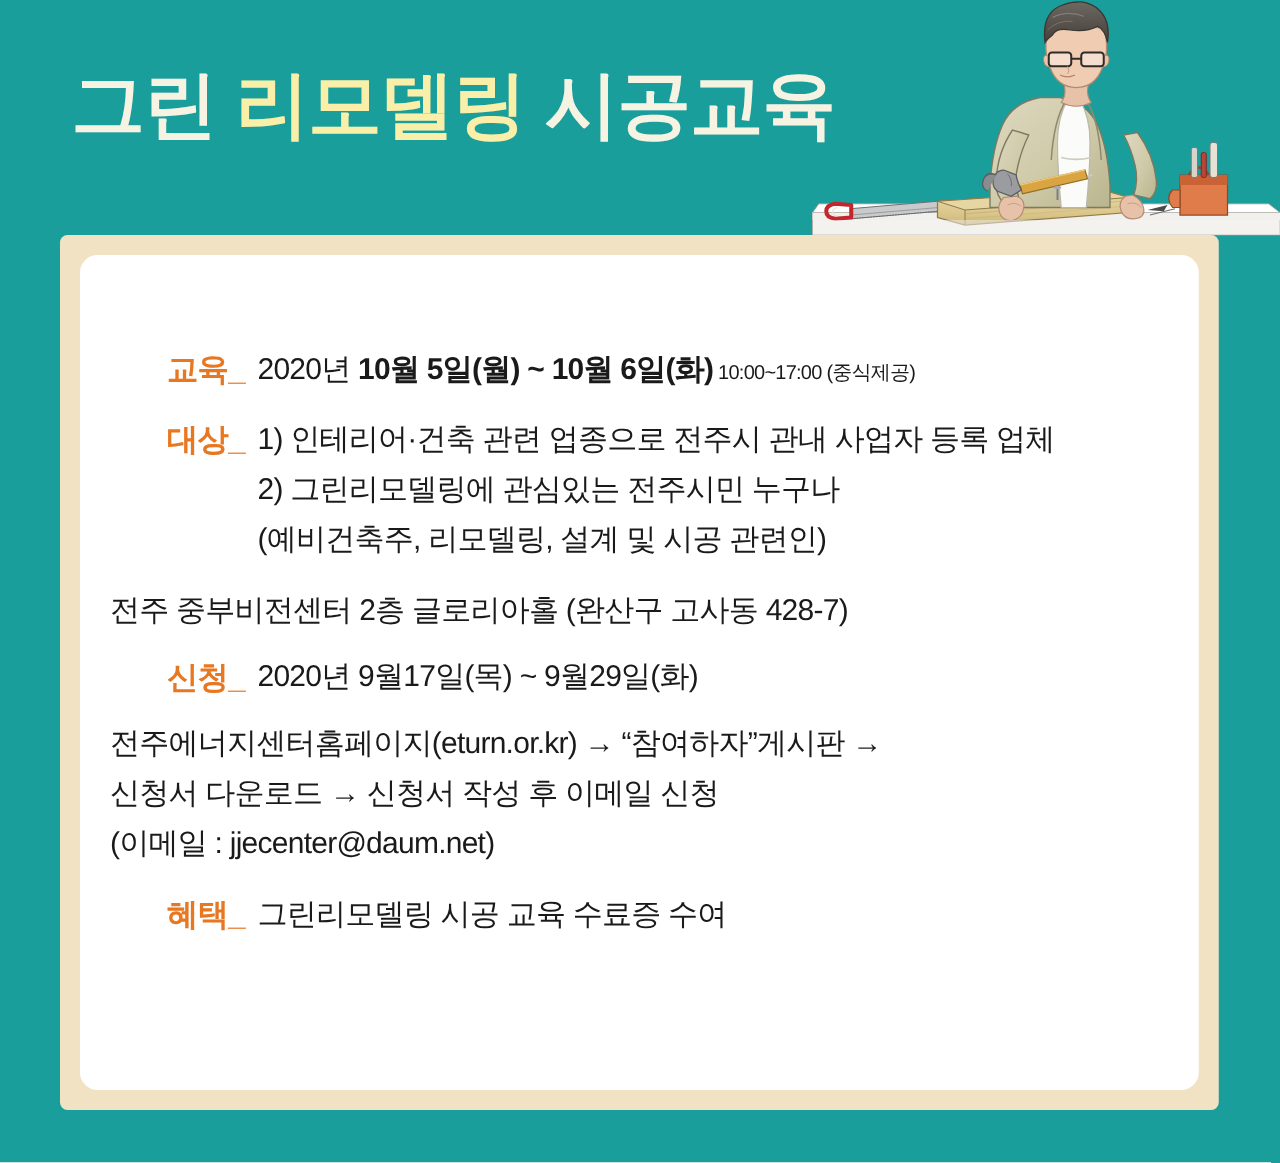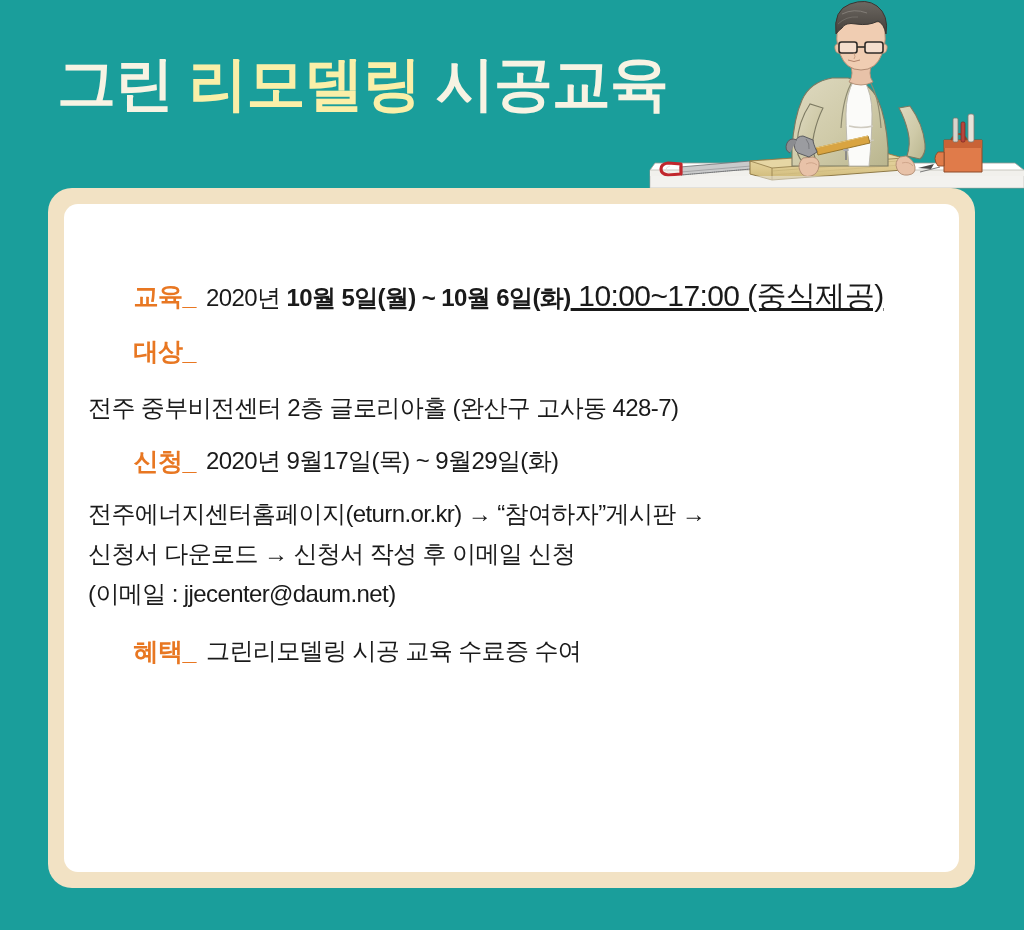--- a/index.html
+++ b/index.html
@@ -38,21 +38,21 @@
     z-index:4;
     pointer-events:none;
   }
 
   
   #card {
     position:absolute;
     left:48px; top:188px;
     width:927px; height:700px;
     background:#f2e2c4;
-    border-radius:24px;
+    border-radius:6px;
     z-index:5;
     padding:16px;
   }
   #card-inner {
     width:100%; height:100%;
     background:#ffffff;
     border-radius:14px;
     position:relative;
   }
 
@@ -81,21 +81,21 @@
   }
   .content {
     flex:1 1 auto;
     color:#1a1a1a;
     font-size:24px;
     line-height:40px;
     letter-spacing:-0.6px;
     white-space:nowrap;
   }
   .content .b { font-weight:bold; }
-  .content .sm { font-size:30px;text-decoration:underline; }
+  .content .sm { font-size:16px; }
   .cline { display:block; }
 </style>
 </head>
 <body>
 
 <div id="poster">
 
   <h1 id="title">
     <span class="w">그린 </span><span class="y">리모델링</span><span class="w"> 시공교육</span>
   </h1>
@@ -229,20 +229,25 @@
 
         <div class="row">
           <div class="label">교육_</div>
           <div class="content">
             <span class="cline"><span>2020년 </span><span class="b">10월 5일(월) ~ 10월 6일(화)</span><span class="sm"> 10:00~17:00 (중식제공)</span></span>
           </div>
         </div>
 
         <div class="row">
           <div class="label">대상_</div>
+          <div class="content">
+            <span class="cline">1) 인테리어·건축 관련 업종으로 전주시 관내 사업자 등록 업체</span>
+            <span class="cline">2) 그린리모델링에 관심있는 전주시민 누구나</span>
+            <span class="cline">(예비건축주, 리모델링, 설계 및 시공 관련인)</span>
+          </div>
         </div>
 
         <div class="row gap-before">
           <div class="content">
             <span class="cline">전주 중부비전센터 2층 글로리아홀 (완산구 고사동 428-7)</span>
           </div>
         </div>
 
         <div class="row">
           <div class="label">신청_</div>

